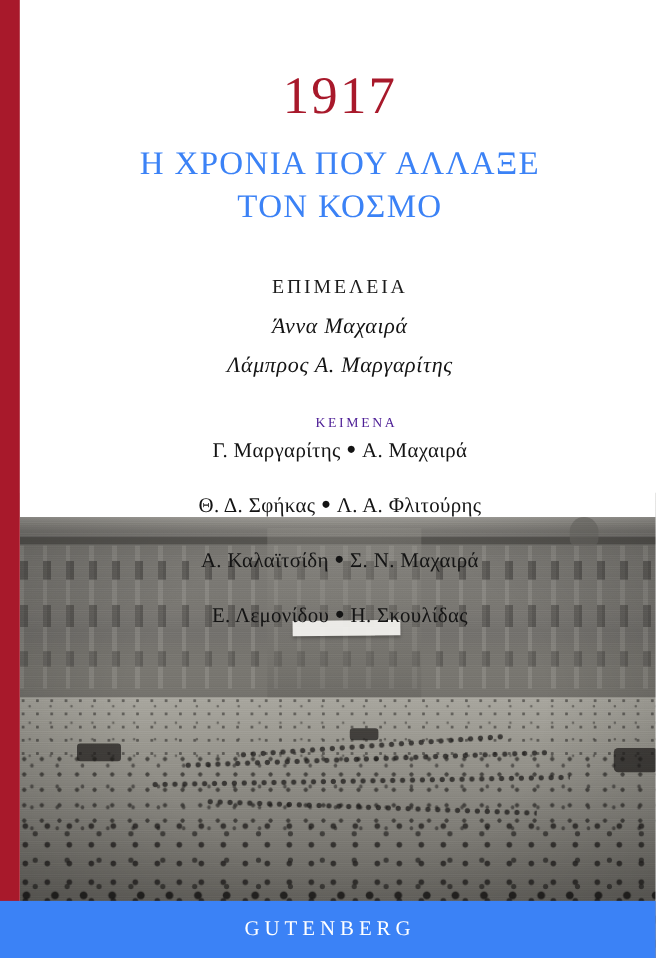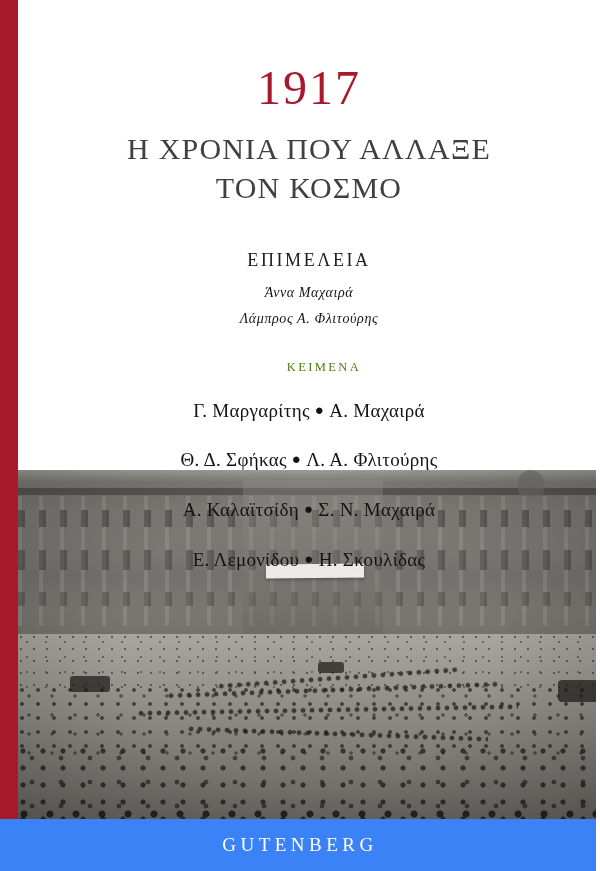--- a/index.html
+++ b/index.html
@@ -50,62 +50,62 @@
     letter-spacing: 2px;
     color: #a8192b;
     font-weight: normal;
     line-height: 1.1;
     margin: 0 0 14px 0;
     font-family: "Liberation Serif", serif;
   }
 
   .subtitle {
     font-size: 30px;
-    color: #404040;
+    color: #3b82f6;
     letter-spacing: 1.2px;
     line-height: 1.32;
     margin: 0 auto;
     max-width: 470px;
     font-family: "Liberation Serif", serif;
   }
 
   .editors-heading {
     margin-top: 42px;
     font-size: 18px;
     letter-spacing: 2.6px;
     color: #1c1c1c;
     font-family: "Liberation Serif", serif;
   }
 
   .editor-name {
     font-style: italic;
-    font-size: 14px;
+    font-size: 20px;
     color: #141414;
     line-height: 1.45;
     margin-top: 6px;
     letter-spacing: 0.6px;
   }
   .editor-name.first { margin-top: 12px; }
 
   .authors-heading {
     margin-top: 30px;
     font-size: 12.5px;
     letter-spacing: 2.4px;
-    color: #4d7c0f;
+    color: #4c1d95;
     margin-left: 30px;
   }
 
   .author-line {
     font-size: 19px;
     color: #141414;
     line-height: 1.52;
     margin-top: 21px;
     letter-spacing: 0.3px;
   }
-  .author-line.first { margin-top: 22px; }
+  .author-line.first { margin-top: 4px; }
 
   .bullet {
     color: #141414;
     font-size: 15px;
     padding: 0 5px;
     position: relative;
     top: -2px;
   }
 
   
@@ -395,21 +395,21 @@
   <div class="title-area">
     <div class="year">1917</div>
 
     <div class="subtitle">
       <div>Η ΧΡΟΝΙΑ ΠΟΥ ΑΛΛΑΞΕ</div>
       <div>ΤΟΝ ΚΟΣΜΟ</div>
     </div>
 
     <div class="editors-heading">ΕΠΙΜΕΛΕΙΑ</div>
     <div class="editor-name first">Άννα  Μαχαιρά</div>
-    <div class="editor-name">Λάμπρος Α. Φλιτούρης</div>
+    <div class="editor-name">Λάμπρος Α. Μαργαρίτης</div>
 
     <div class="authors-heading">ΚΕΙΜΕΝΑ</div>
 
     <div class="author-line first">
       <span>Γ. Μαργαρίτης</span><span class="bullet">●</span><span>Α. Μαχαιρά</span>
     </div>
     <div class="author-line">
       <span>Θ. Δ. Σφήκας</span><span class="bullet">●</span><span>Λ. Α. Φλιτούρης</span>
     </div>
     <div class="author-line">

